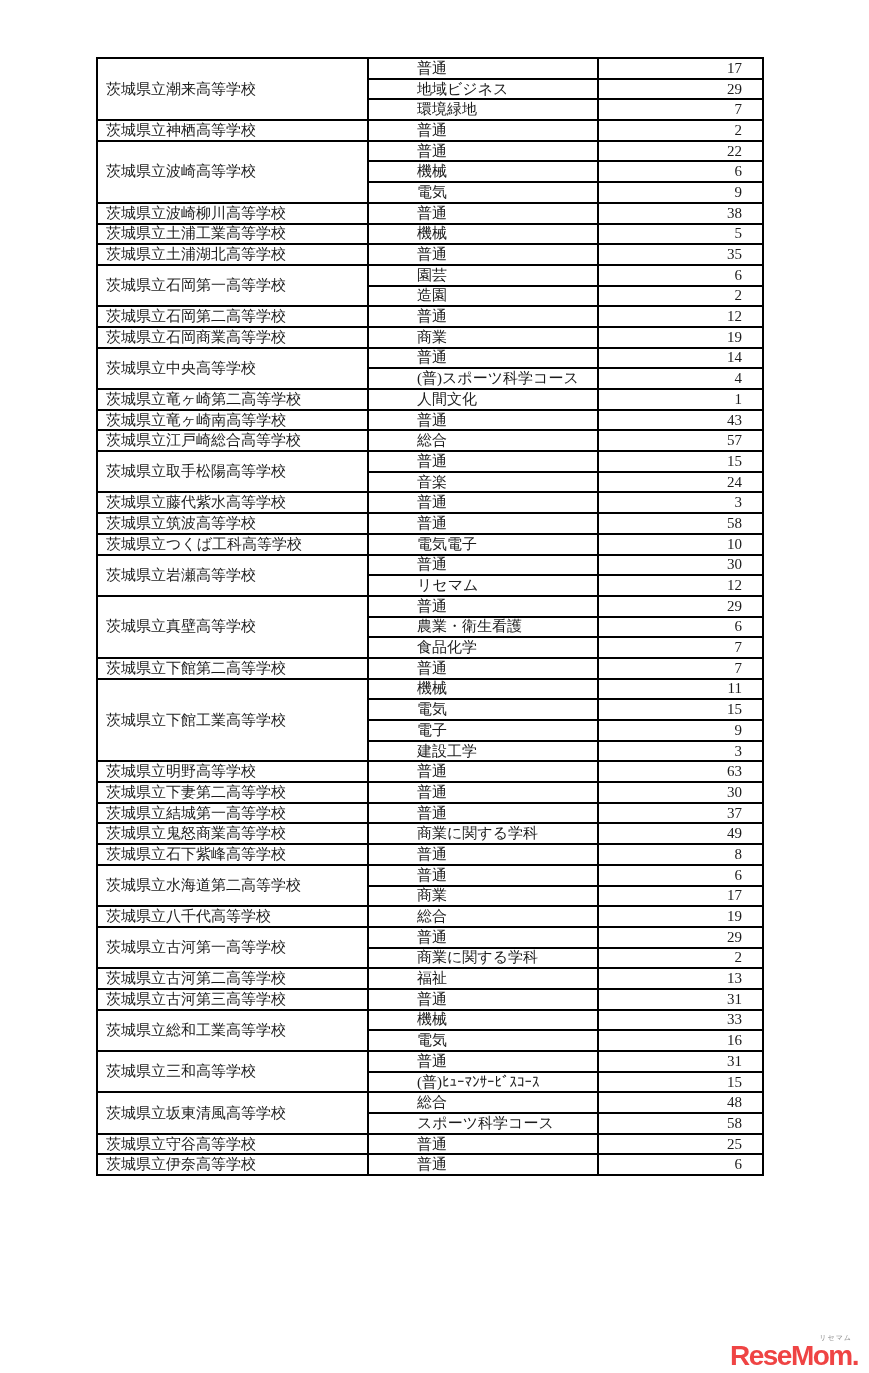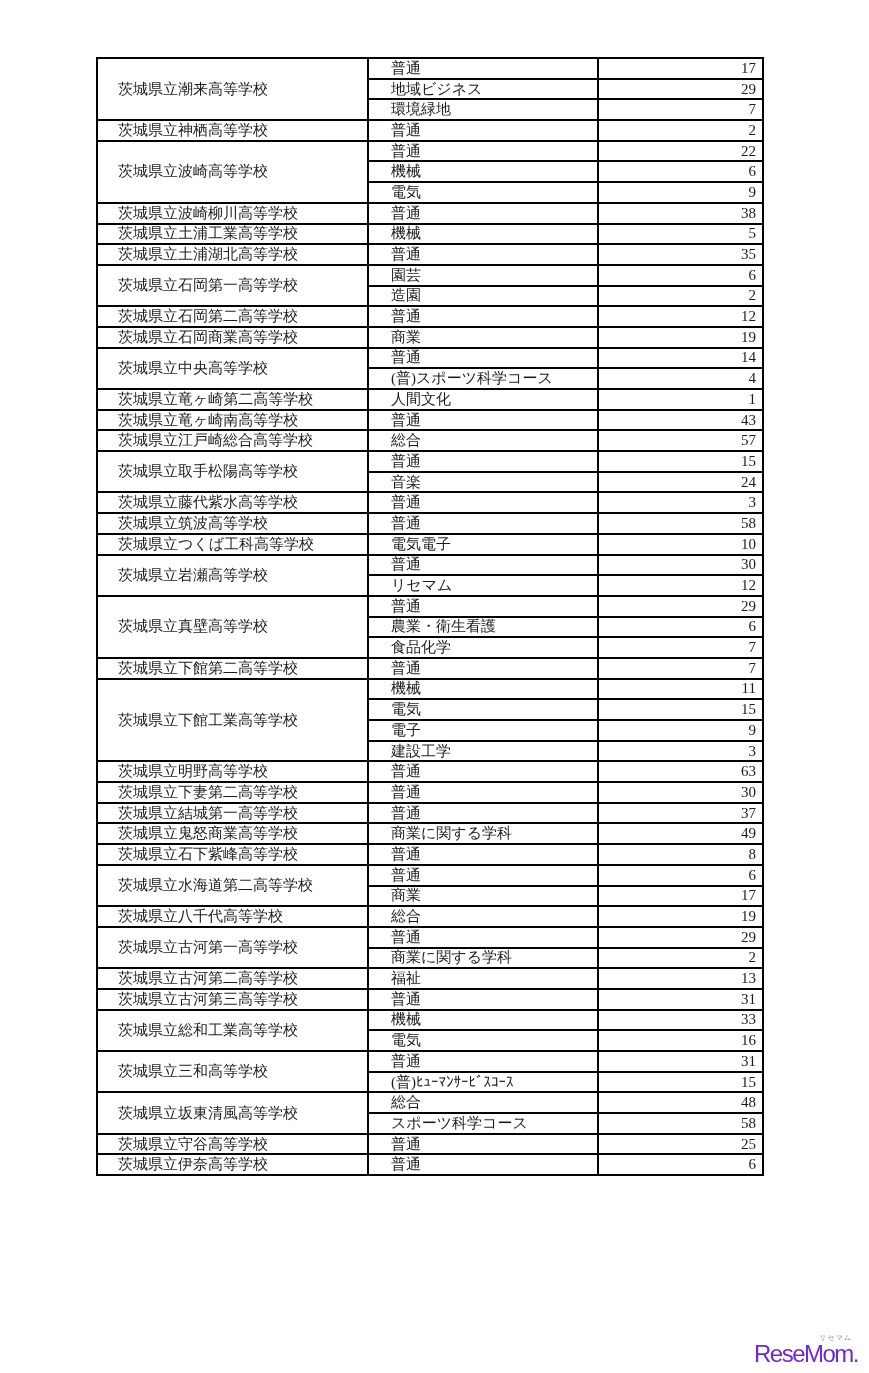--- a/index.html
+++ b/index.html
@@ -22,44 +22,44 @@
   table.admissions td{
     border:2px solid #000;
     height:18.7px;
     padding-top:0;padding-bottom:0;
     font-size:15px;
     line-height:1;
     color:#1c1c1c;
     overflow:hidden;
     white-space:nowrap;
   }
-  td.school{padding-left:20px;}
-  td.dept{padding-left:22px;}
-  td.count{text-align:right;padding-right:6px;}
+  td.school{padding-left:8px;}
+  td.dept{padding-left:48px;}
+  td.count{text-align:right;padding-right:20px;}
   .logo{
     position:absolute;
     top:1334px;right:11px;
     color:#8f8f8f;
     font-family:"Liberation Sans","DejaVu Sans",sans-serif;
     text-align:right;
     line-height:1;
   }
   .logo-ruby{
     display:block;
     font-size:7px;
     letter-spacing:1px;
     padding-right:6px;
     margin-bottom:1px;
     color:#8f8f8f;
   }
   .logo-text{
-    font-size:24px;
-    font-weight:normal;
+    font-size:28px;
+    font-weight:bold;
     letter-spacing:-1.5px;
-    color:#6d28d9;
+    color:#ef4444;
   }
 </style>
 </head>
 <body>
 
 <div class="table-wrap">
   <table class="admissions">
     <colgroup>
       <col style="width:271px">
       <col style="width:230px">

